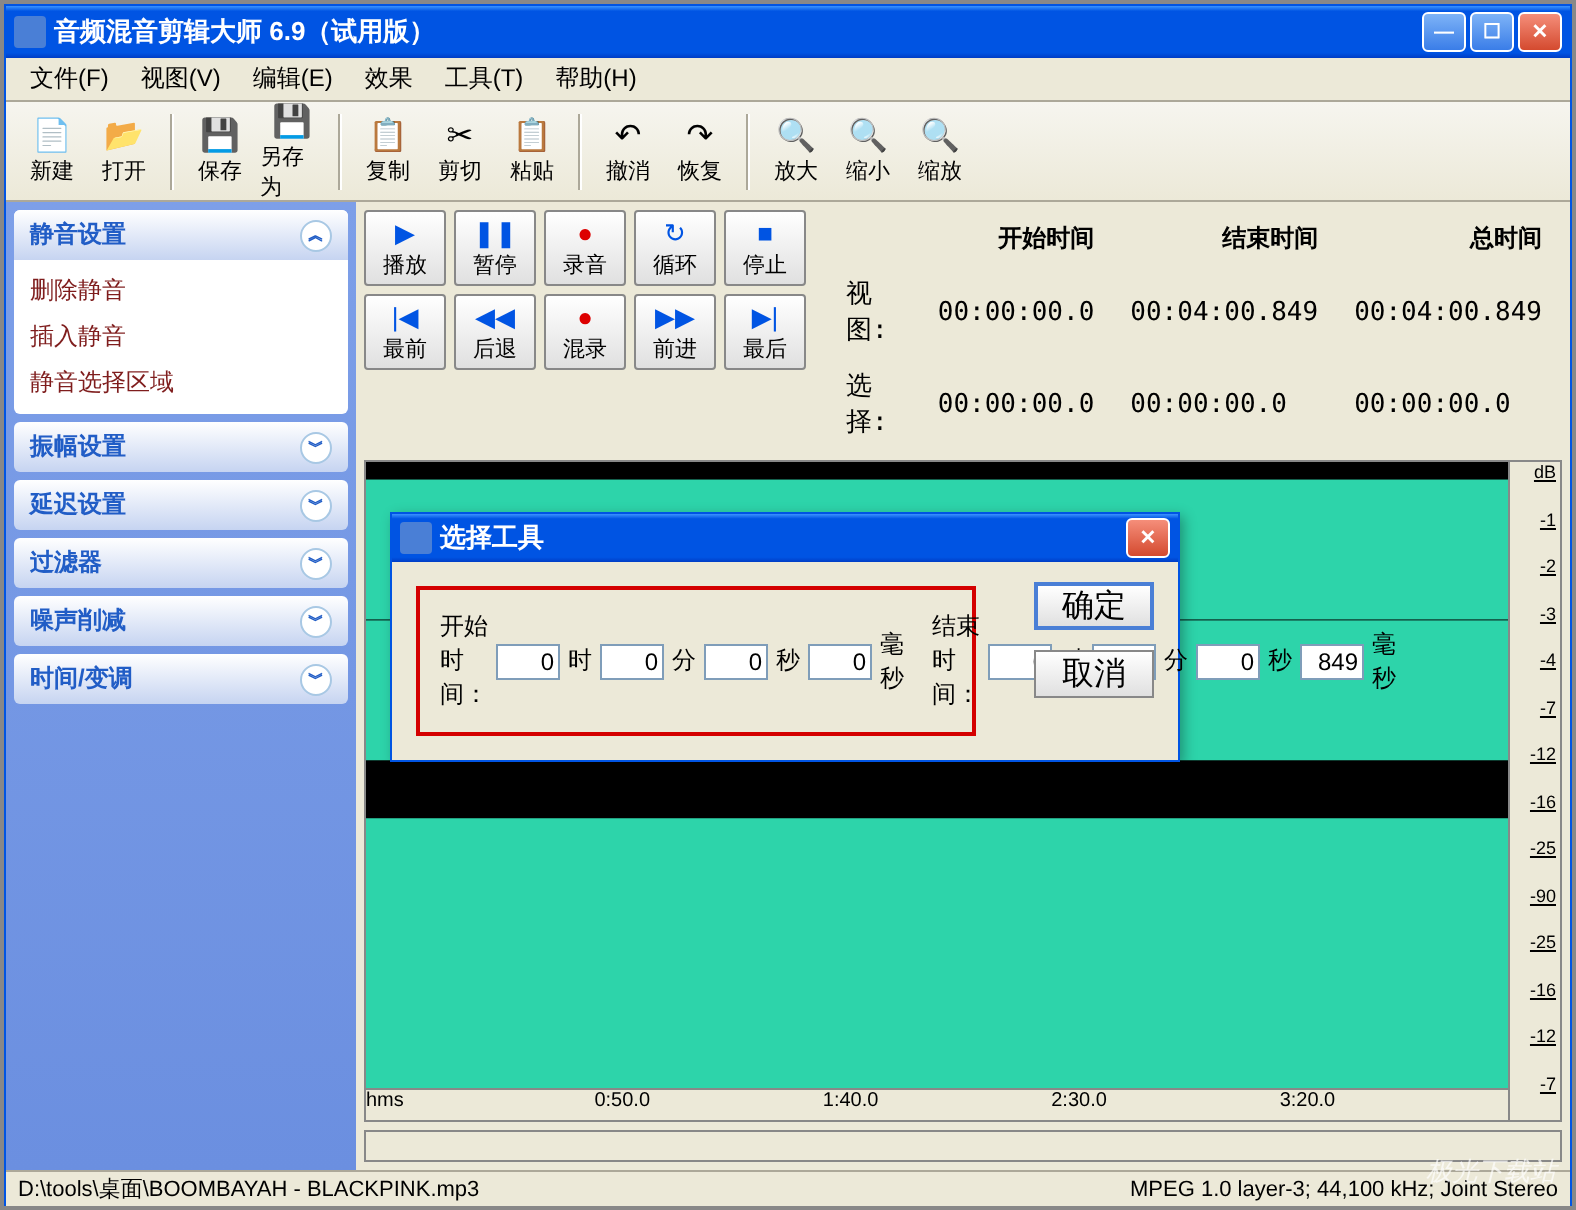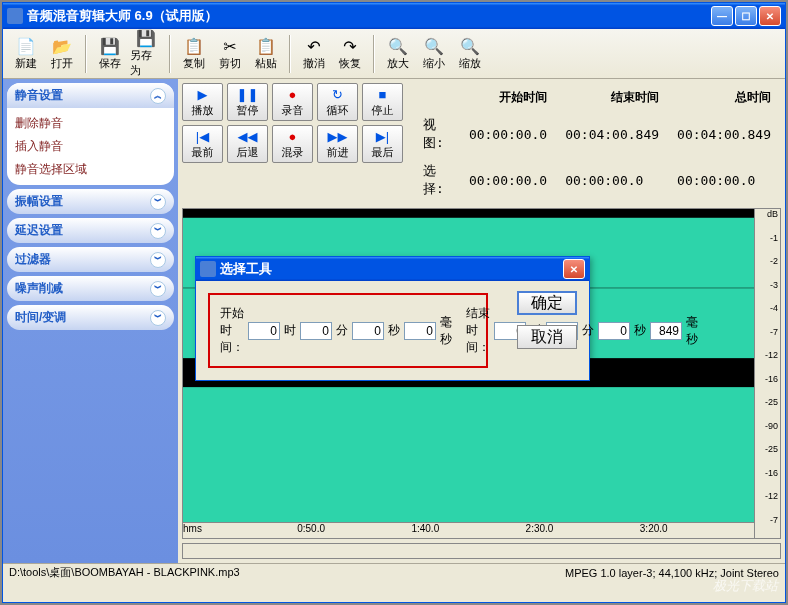--- a/index.html
+++ b/index.html
@@ -18,21 +18,21 @@
 .menubar span { padding: 2px 8px; cursor: pointer; }
 
 .toolbar { height: 50px; background: linear-gradient(to bottom, #f6f5ef, #ece9d8); border-bottom: 1px solid #aca899; display: flex; align-items: center; padding: 0 6px; gap: 2px; }
 .toolbar .tbtn { width: 34px; height: 44px; display: flex; flex-direction: column; align-items: center; justify-content: center; font-size: 11px; cursor: pointer; border: 1px solid transparent; }
 .toolbar .tbtn .ico { font-size: 16px; height: 20px; display: flex; align-items: center; }
 .toolbar .sep { width: 2px; height: 38px; border-left: 1px solid #aca899; border-right: 1px solid #fff; margin: 0 4px; }
 
 .content { display: flex; height: 484px; }
 
 .sidebar { width: 175px; background: linear-gradient(to bottom, #7d9fe8, #6b8fe0); padding: 4px; display: flex; flex-direction: column; gap: 4px; }
-.panel { background: #fff; border-radius: 13px; overflow: hidden; }
+.panel { background: #fff; border-radius: 3px; overflow: hidden; }
 .panel-head { background: linear-gradient(to bottom, #fff, #c6d4f1); padding: 4px 8px; font-size: 12px; font-weight: bold; color: #215dc6; display: flex; justify-content: space-between; align-items: center; cursor: pointer; }
 .panel-head .chev { width: 16px; height: 16px; border: 1px solid #a8c8e4; border-radius: 50%; background: #fff; display: flex; align-items: center; justify-content: center; font-size: 8px; color: #215dc6; }
 .panel-body { padding: 4px 8px; font-size: 12px; }
 .panel-body a { display: block; color: #7f1d1d; text-decoration: none; padding: 3px 0; }
 
 .main { flex: 1; display: flex; flex-direction: column; background: #ece9d8; padding: 4px; gap: 4px; }
 
 .controls { display: flex; gap: 10px; }
 .transport { display: flex; flex-direction: column; gap: 4px; }
 .transport-row { display: flex; gap: 4px; }
@@ -45,21 +45,21 @@
 .timeinfo table { width: 100%; }
 .timeinfo th { font-weight: bold; padding: 4px 8px; text-align: right; }
 .timeinfo td { padding: 4px 8px; font-family: monospace; font-size: 13px; }
 
 .waveform-container { flex: 1; position: relative; border: 1px solid #888; background: #000; overflow: hidden; }
 .waveform { position: absolute; width: calc(100% - 26px); background: #000; }
 .wf-top { top: 0; height: 48%; }
 .wf-bot { top: 52%; height: 46%; }
 .wf-svg { width: 100%; height: 100%; }
 .db-scale { position: absolute; right: 0; top: 0; width: 26px; height: 100%; background: #ece9d8; border-left: 1px solid #888; font-size: 9px; display: flex; flex-direction: column; }
-.db-scale div { flex: 1; text-align: right; padding-right: 2px; }
+.db-scale div { flex: 1; text-align: right; padding-right: 2px; text-decoration: underline; }
 .time-axis { position: absolute; bottom: 0; left: 0; width: calc(100% - 26px); height: 16px; background: #ece9d8; border-top: 1px solid #888; font-size: 10px; display: flex; }
 .time-axis span { flex: 1; }
 .scroll-h { height: 16px; background: #ece9d8; border: 1px solid #888; }
 
 .statusbar { height: 18px; background: #ece9d8; border-top: 1px solid #aca899; font-size: 11px; display: flex; align-items: center; padding: 0 6px; justify-content: space-between; }
 
 
 .dialog { position: absolute; left: 195px; top: 256px; width: 395px; background: #ece9d8; border: 1px solid #0054e3; box-shadow: 2px 2px 6px rgba(0,0,0,0.3); z-index: 100; }
 .dialog .titlebar { height: 24px; justify-content: space-between; }
 .dialog-body { padding: 12px; font-size: 12px; }
@@ -80,20 +80,28 @@
   <div class="titlebar">
     <div class="icon"></div>
     <div class="title">音频混音剪辑大师 6.9（试用版）</div>
     <div class="winbtns">
       <div>—</div>
       <div>☐</div>
       <div class="close">✕</div>
     </div>
   </div>
 
+  <div class="menubar">
+    <span>文件(F)</span>
+    <span>视图(V)</span>
+    <span>编辑(E)</span>
+    <span>效果</span>
+    <span>工具(T)</span>
+    <span>帮助(H)</span>
+  </div>
 
   <div class="toolbar">
     <div class="tbtn">
         <span class="ico">📄</span>
         <span>新建</span>
       </div>
     <div class="tbtn">
         <span class="ico">📂</span>
         <span>打开</span>
       </div>

